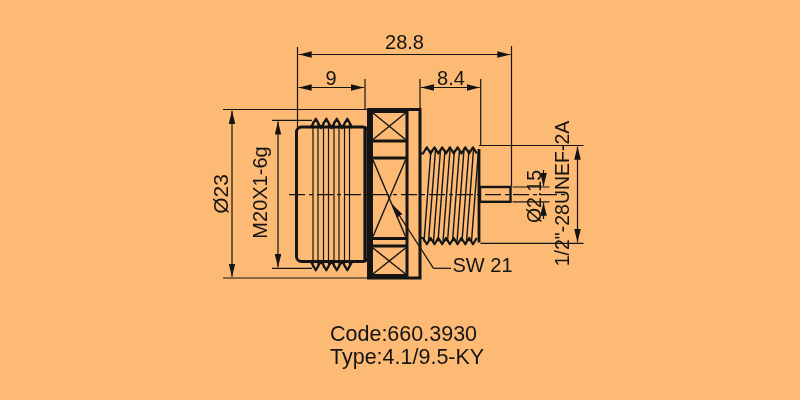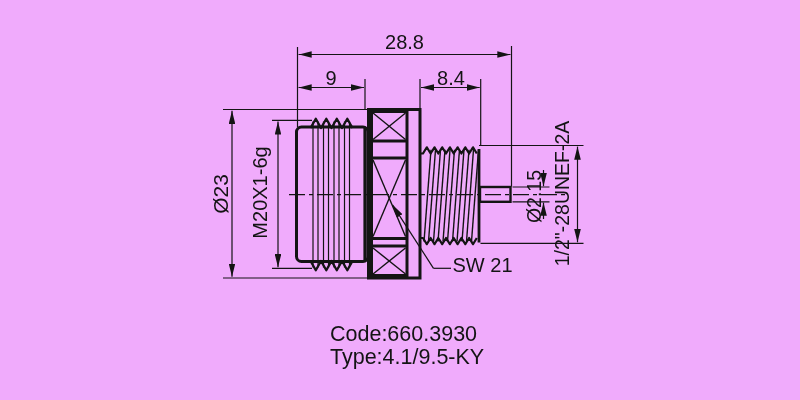--- a/index.html
+++ b/index.html
@@ -1,16 +1,16 @@
 <!DOCTYPE html>
 <html><head>
 <meta charset="utf-8">
 <style>
   html,body{margin:0;padding:0;background:#ffffff;}
-  #stage{position:relative;width:800px;height:400px;background:#f0abfc;overflow:hidden;
+  #stage{position:relative;width:800px;height:400px;background:#fdba74;overflow:hidden;
          font-family:"Liberation Sans","DejaVu Sans",sans-serif;}
   svg text{font-family:"Liberation Sans","DejaVu Sans",sans-serif;fill:#141414;}
   .t20{font-size:20px;}
   .t21{font-size:21px;}
   .t19{font-size:19.5px;}
   .t22{font-size:21.5px;}
 </style>
 </head>
 <body>
 

